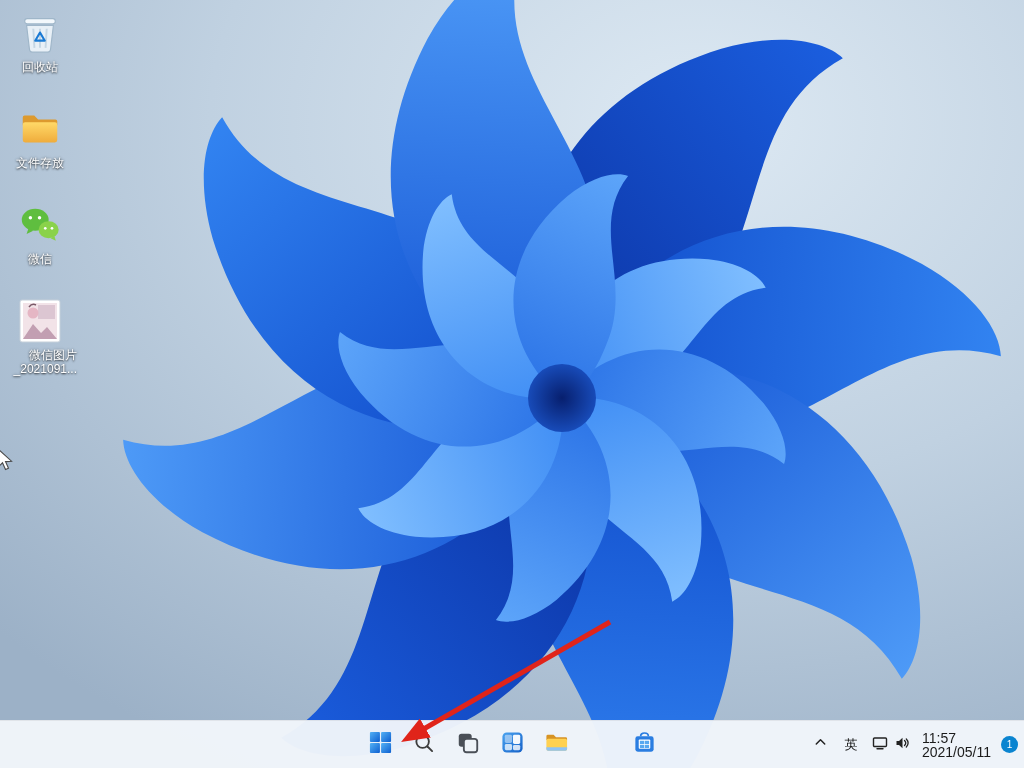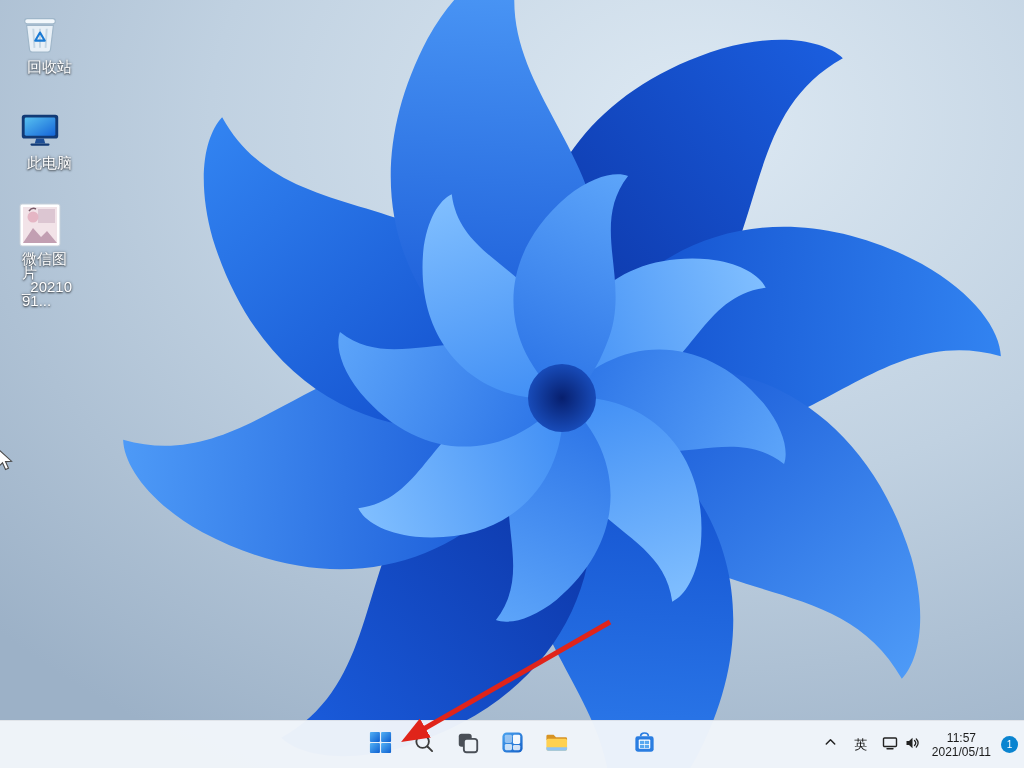--- a/index.html
+++ b/index.html
@@ -5,34 +5,34 @@
   * { margin:0; padding:0; box-sizing:border-box; }
   html,body { width:1024px; height:768px; overflow:hidden; }
   body { font-family:"Liberation Sans","DejaVu Sans",sans-serif; position:relative; background:#b9c9da; }
 
   .wallpaper { position:absolute; inset:0; z-index:0; }
 
   
   .desktop-icons { position:absolute; top:6px; left:1px; width:78px; display:flex; flex-direction:column; z-index:2; }
   .desktop-icon { width:78px; min-height:90px; margin-bottom:6px; display:flex; flex-direction:column; align-items:center; padding:3px 2px; border-radius:4px; cursor:pointer; }
   .desktop-icon .ico { width:48px; height:48px; display:flex; align-items:center; justify-content:center; }
-  .desktop-icon .lbl { margin-top:3px; font-size:15px; line-height:14px; color:#fff; text-align:left;
-                       text-shadow:0 1px 2px rgba(0,0,0,.7), 0 0 3px rgba(0,0,0,.4); overflow-wrap:anywhere;margin-left:19px; }
+  .desktop-icon .lbl { margin-top:3px; font-size:12px; line-height:14px; color:#fff; text-align:right;
+                       text-shadow:0 1px 2px rgba(0,0,0,.7), 0 0 3px rgba(0,0,0,.4); overflow-wrap:anywhere; }
 
   
   .taskbar { position:absolute; left:0; right:0; bottom:0; height:48px; background:rgba(241,245,250,.97);
              border-top:1px solid rgba(0,0,0,.06); z-index:3; }
   .tb-center { position:absolute; left:50%; top:0; transform:translateX(-50%); height:100%;
                display:flex; align-items:center; gap:4px; }
   .tb-btn { width:40px; height:40px; border-radius:5px; display:flex; align-items:center; justify-content:center; cursor:pointer; }
 
   .tray { position:absolute; right:6px; top:0; height:100%; display:flex; align-items:center; gap:2px; }
   .tray-btn { height:38px; min-width:28px; padding:0 5px; border-radius:5px; display:flex; align-items:center; justify-content:center; cursor:pointer; }
   .ime { font-size:13px; color:#111; }
-  .clock { font-size:12px; line-height:14px; color:#1b1b1b; text-align:center; }
+  .clock { font-size:14px; line-height:14px; color:#1b1b1b; text-align:left; }
   .badge { width:17px; height:17px; border-radius:50%; background:#0a84d0; color:#fff; font-size:10px;
            display:flex; align-items:center; justify-content:center; margin-left:3px; cursor:pointer; }
 
   
   .overlay { position:absolute; inset:0; z-index:6; pointer-events:none; }
   .cursor { position:absolute; left:-4px; top:448px; z-index:7; pointer-events:none; }
 </style>
 </head>
 <body>
 
@@ -132,39 +132,52 @@
         <rect x="8" y="9" width="32" height="5.5" rx="2.7" fill="#f3f8fc" stroke="#9fb6c9" stroke-width="1.2"></rect>
         <path d="M10 16 h28 l-3 25 q-0.3 3 -3 3 h-16 q-2.7 0 -3 -3 z" fill="#e8f0f7" stroke="#9fb6c9" stroke-width="1.2"></path>
         <path d="M17 19.5 l1.2 20 M24 19.5 v20 M31 19.5 l-1.2 20" stroke="#c4d6e4" stroke-width="2" fill="none"></path>
         <path d="M24 23.5 l5 8.5 h-10 z" fill="none" stroke="#1a7ad4" stroke-width="2.2" stroke-linejoin="round"></path>
       </svg>
     </div>
     <div class="lbl">回收站</div>
   </div>
 
 
-
-
   <div class="desktop-icon">
     <div class="ico">
       <svg viewBox="0 0 48 48" width="46" height="46">
         <defs>
-            <linearGradient id="pcA" x1="0" y1="0" x2="1" y2="1">
-              <stop offset="0" stop-color="#57c0f0"></stop>
-              <stop offset="1" stop-color="#1565d8"></stop>
+            <linearGradient id="folA" x1="0" y1="0" x2="0" y2="1">
+              <stop offset="0" stop-color="#ffd968"></stop>
+              <stop offset="1" stop-color="#efac3c"></stop>
             </linearGradient>
           </defs>
-        <rect x="5" y="9" width="38" height="25" rx="3" fill="#123a75"></rect>
-        <rect x="8" y="12" width="32" height="19" rx="1.5" fill="url(#pcA)"></rect>
-        <path d="M20 34 h8 l1.5 5 h-11 z" fill="#1d4e96"></path>
-        <rect x="14" y="39" width="20" height="2.5" rx="1.2" fill="#123a75"></rect>
+        <path d="M6 12 q0 -2 2 -2 h10 l4 4 h18 q2 0 2 2 v4 h-36 z" fill="#dd9a2e"></path>
+        <rect x="6" y="17" width="36" height="21" rx="2.5" fill="url(#folA)"></rect>
       </svg>
     </div>
-    <div class="lbl">此电脑</div>
-  </div>
+    <div class="lbl">文件存放</div>
+  </div>
+
+  <div class="desktop-icon">
+    <div class="ico">
+      <svg viewBox="0 0 48 48" width="46" height="46">
+        <ellipse cx="19" cy="18.5" rx="14" ry="11.5" fill="#5fbe3f"></ellipse>
+        <path d="M12 27.5 l-2 6 l7 -3.5 z" fill="#5fbe3f"></path>
+        <circle cx="14" cy="16.5" r="1.8" fill="#fff"></circle>
+        <circle cx="23.5" cy="16.5" r="1.8" fill="#fff"></circle>
+        <ellipse cx="33" cy="29" rx="10.5" ry="8.8" fill="#8ad24a"></ellipse>
+        <path d="M39 35.5 l1.5 5 l-5.5 -2.8 z" fill="#8ad24a"></path>
+        <circle cx="29.5" cy="27.5" r="1.4" fill="#fff"></circle>
+        <circle cx="36.5" cy="27.5" r="1.4" fill="#fff"></circle>
+      </svg>
+    </div>
+    <div class="lbl">微信</div>
+  </div>
+
 
 
   <div class="desktop-icon">
     <div class="ico">
       <svg viewBox="0 0 48 48" width="50" height="50">
         <rect x="4" y="3" width="40" height="42" rx="2" fill="#fff" stroke="#c4cfd9"></rect>
         <rect x="7" y="6" width="34" height="36" fill="#f2e3e8"></rect>
         <rect x="22" y="8" width="17" height="14" fill="#dcc6d2"></rect>
         <circle cx="17" cy="16" r="5.5" fill="#e5b6c4"></circle>
         <path d="M7 42 l10 -15 8 9 6 -6 10 12 z" fill="#c29fb2"></path>

